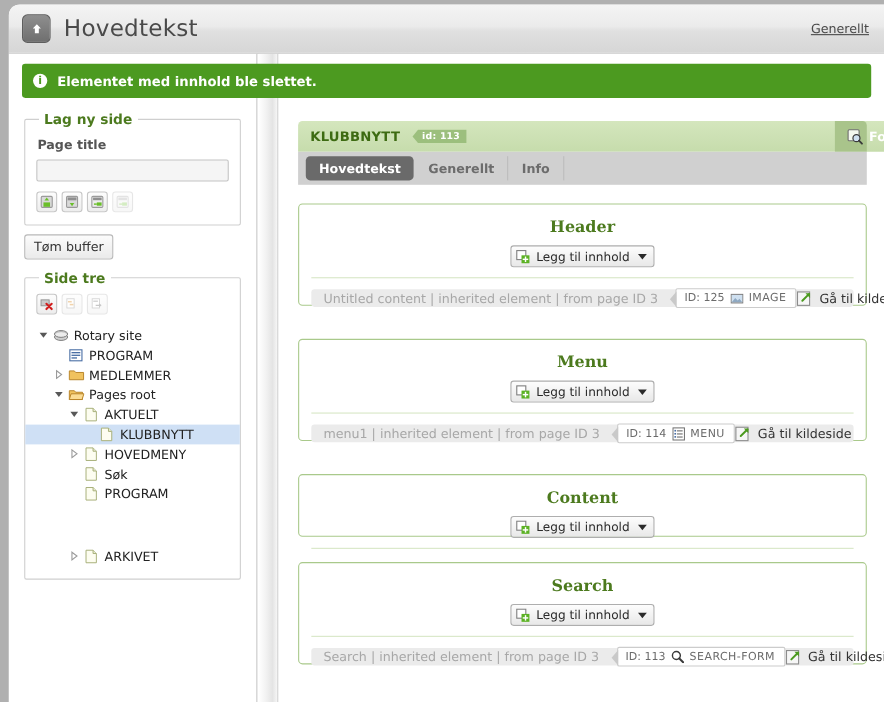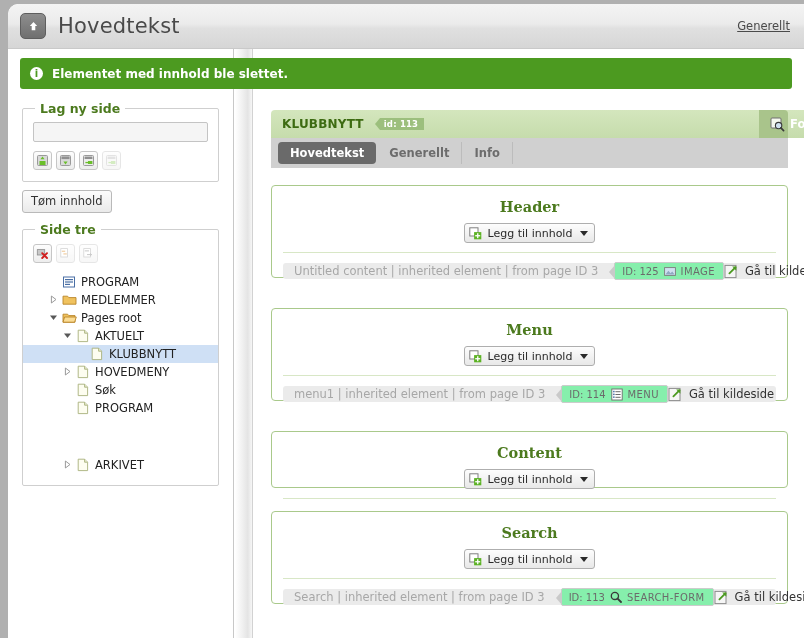--- a/index.html
+++ b/index.html
@@ -328,21 +328,21 @@
   }
   .content-row .row-text {
     font-size: 11.5px;
     color: #a7a7a7;
     white-space: nowrap;
   }
   .row-idchip {
     position: relative;
     margin-left: 16px;
     display: flex; align-items: center; gap: 5px;
-    background: #86efac;
+    background: #ffffff;
     border: 1px solid #cccccc;
     border-radius: 2px;
     padding: 2px 8px 2px 7px;
     font-size: 10px;
     color: #6b6b6b;
     font-family: "DejaVu Sans", "Liberation Sans", sans-serif;
     white-space: nowrap;
   }
   .row-idchip::before {
     content: "";
@@ -387,20 +387,21 @@
       <span class="flash-icon">i</span>
       <span class="flash-text">Elementet med innhold ble slettet.</span>
     </div>
 
     <div id="left-pane">
 
       <div style="height:52px;"></div>
 
       <fieldset class="panel-fieldset">
         <legend>Lag ny side</legend>
+        <div class="field-label">Page title</div>
         <input class="text-input" type="text" value="" style="">
         <div class="icon-row">
           <div class="tool-icon-btn">
             <svg width="13" height="13" viewBox="0 0 13 13">
               <rect x="1.5" y="1.5" width="10" height="10" rx="1" fill="#d9d9d9" stroke="#9a9a9a" stroke-width="1"></rect>
               <rect x="3.5" y="7" width="6" height="4" fill="#6abf2a"></rect>
               <path d="M6.5 2.5 L8.6 5.2 L4.4 5.2 Z" fill="#6abf2a"></path>
             </svg>
           </div>
           <div class="tool-icon-btn">
@@ -422,21 +423,21 @@
             <svg width="13" height="13" viewBox="0 0 13 13">
               <rect x="1.5" y="1.5" width="10" height="10" rx="1" fill="#f3f3f3" stroke="#bdbdbd" stroke-width="1"></rect>
               <rect x="2.6" y="2.6" width="7.8" height="2.4" fill="#bdbdbd"></rect>
               <rect x="6" y="7" width="4.4" height="3" fill="#9bd470"></rect>
               <rect x="3.4" y="7.9" width="2.6" height="1.3" fill="#9bd470"></rect>
             </svg>
           </div>
         </div>
       </fieldset>
 
-      <button class="plain-button">Tøm innhold</button>
+      <button class="plain-button">Tøm buffer</button>
 
       <fieldset class="panel-fieldset" style="margin-top:9px;">
         <legend>Side tre</legend>
 
         <div class="icon-row" style="margin-top:3px;">
           <div class="tool-icon-btn">
             <svg width="13" height="13" viewBox="0 0 13 13">
               <rect x="1.3" y="2.6" width="7.4" height="5.4" fill="#c9c9c9" stroke="#8d8d8d" stroke-width="0.8"></rect>
               <path d="M6.2 6.2 L11 11 M11 6.2 L6.2 11" stroke="#d01f1f" stroke-width="1.9" stroke-linecap="round"></path>
             </svg>
@@ -451,20 +452,39 @@
           <div class="tool-icon-btn is-disabled">
             <svg width="13" height="13" viewBox="0 0 13 13">
               <rect x="1.8" y="1.6" width="6.6" height="8.4" fill="#ffffff" stroke="#9b9b9b" stroke-width="0.8"></rect>
               <rect x="2.8" y="3.2" width="4.2" height="1.3" fill="#9b9b9b"></rect>
               <path d="M5 7.6 L9.4 7.6 M8.2 6.4 L9.6 7.6 L8.2 8.8" stroke="#7e7e7e" stroke-width="1" fill="none"></path>
             </svg>
           </div>
         </div>
 
         <div id="page-tree">
+            <div class="tree-node" style="padding-left: 10px;">
+              <span class="tree-twisty">
+                <span style="display: flex; align-items: center;">
+                  <svg width="9" height="9" viewBox="0 0 9 9">
+                    <path d="M1 2.4 L8 2.4 L4.5 7 Z" fill="#585858"></path>
+                  </svg>
+                </span>
+              </span>
+              <span class="tree-icon">
+                <span style="display: flex; align-items: center;">
+                  <svg width="15" height="14" viewBox="0 0 15 14">
+                    <ellipse cx="7.5" cy="8.4" rx="6" ry="3.1" fill="#cfcfcf" stroke="#7d7d7d" stroke-width="0.9"></ellipse>
+                    <ellipse cx="7.5" cy="5.6" rx="6" ry="3.1" fill="#ececec" stroke="#7d7d7d" stroke-width="0.9"></ellipse>
+                    <path d="M2.2 5.1 A6 3.1 0 0 1 12.8 5.1" fill="none" stroke="#9a9a9a" stroke-width="0.7"></path>
+                  </svg>
+                </span>
+              </span>
+              <span class="tree-label">Rotary site</span>
+            </div>
             <div class="tree-node" style="padding-left: 24px;">
               <span class="tree-twisty"></span>
               <span class="tree-icon">
                 <span style="display: flex; align-items: center;">
                   <svg width="14" height="14" viewBox="0 0 14 14">
                     <rect x="1.5" y="2" width="11" height="10" fill="#ffffff" stroke="#4a6fa5" stroke-width="1"></rect>
                     <rect x="3" y="4" width="8" height="1.2" fill="#4a6fa5"></rect>
                     <rect x="3" y="6.4" width="8" height="1.2" fill="#4a6fa5"></rect>
                     <rect x="3" y="8.8" width="5" height="1.2" fill="#4a6fa5"></rect>
                   </svg>

